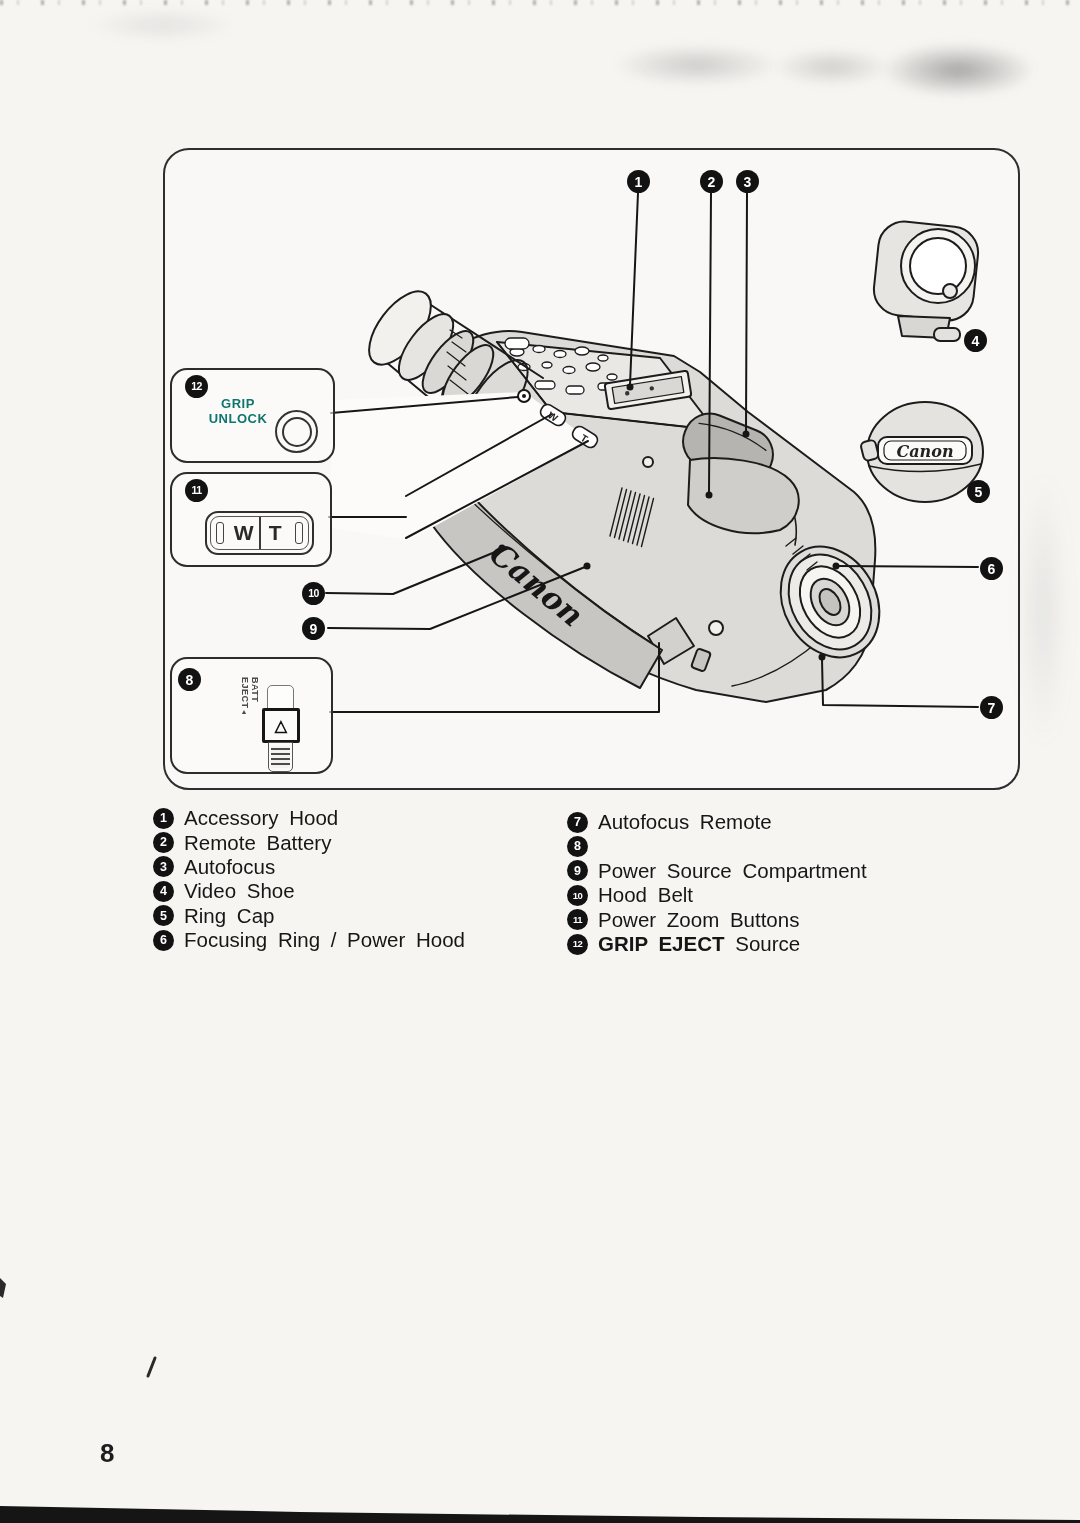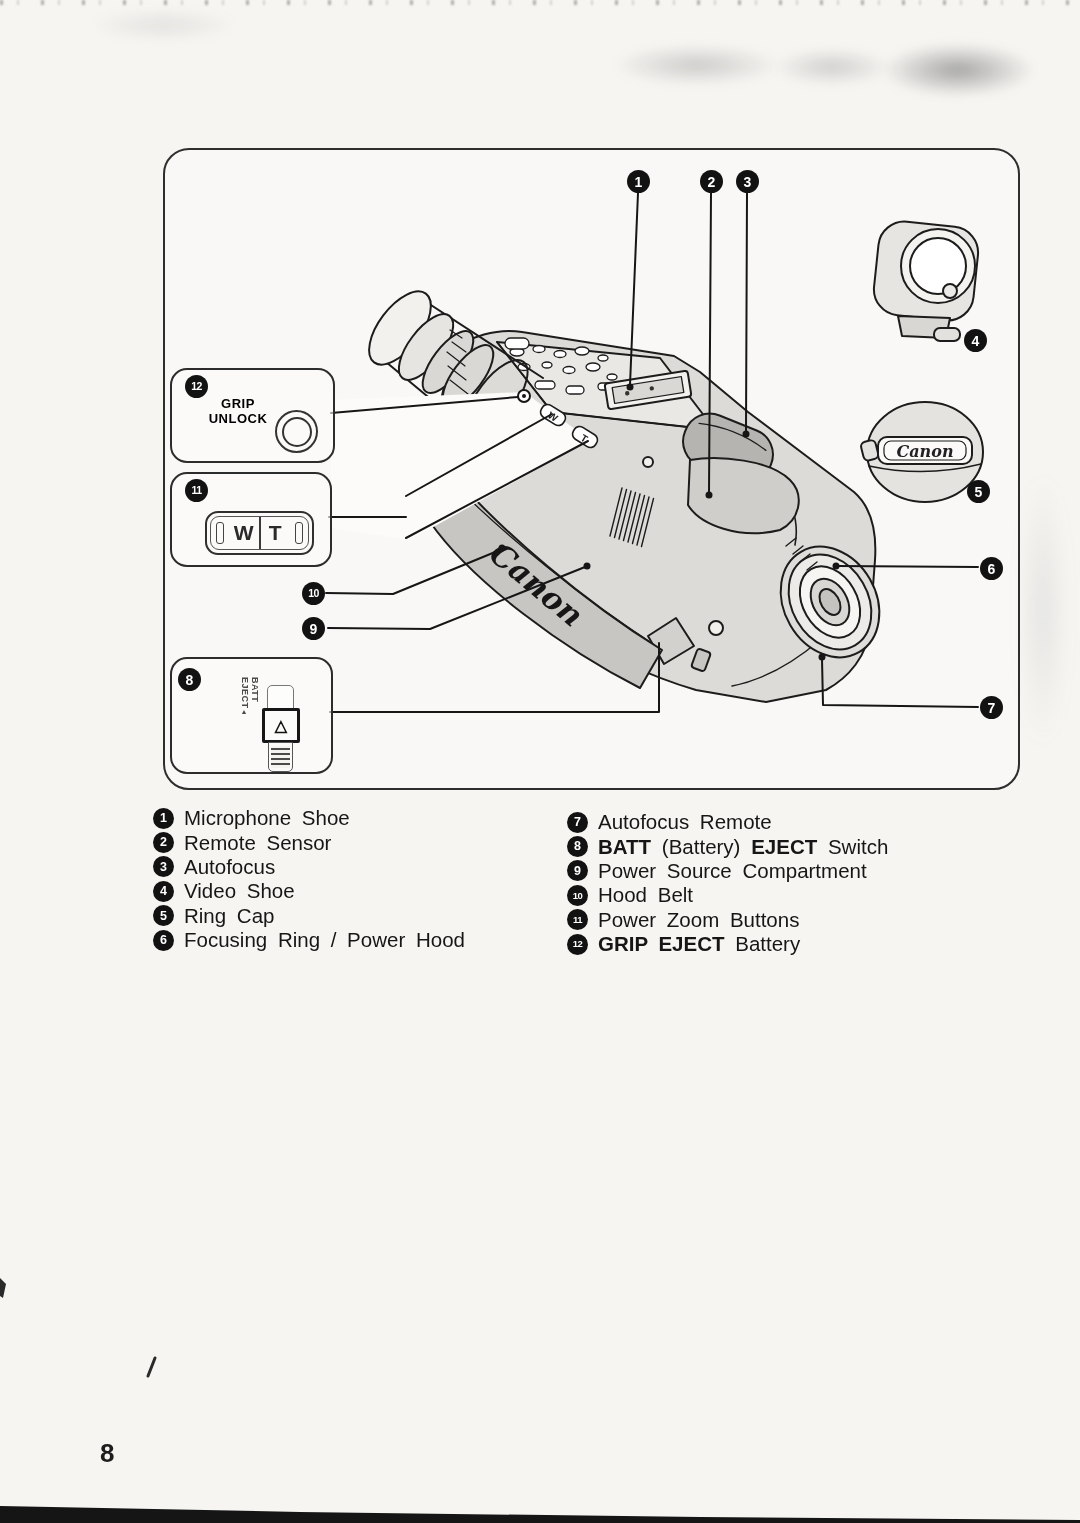--- a/index.html
+++ b/index.html
@@ -26,21 +26,21 @@
   .fig-svg{position:absolute;left:0;top:0;width:1080px;height:1523px;pointer-events:none;}
   
   .badge{position:absolute;width:23px;height:23px;border-radius:50%;background:#121212;color:#fff;
     display:flex;align-items:center;justify-content:center;font-weight:bold;font-size:14px;line-height:1;}
   .badge.two{font-size:10.5px;letter-spacing:-.5px;}
   
   .inset{position:absolute;border:2.5px solid #2c2c2c;border-radius:17px;background:rgba(252,252,250,.6);}
   .inset .badge{position:absolute;}
   .box12{left:170px;top:368px;width:161px;height:91px;}
   .gu-label{position:absolute;left:30px;top:26px;width:72px;text-align:center;
-    font-size:13px;font-weight:bold;color:#000000;letter-spacing:.5px;line-height:15px;}
+    font-size:13px;font-weight:bold;color:#0f766e;letter-spacing:.5px;line-height:15px;}
   .gu-circle{position:absolute;left:103px;top:40px;width:39px;height:39px;border:2.5px solid #333;
     border-radius:50%;display:flex;align-items:center;justify-content:center;}
   .gu-circle-inner{width:26px;height:26px;border:2.5px solid #333;border-radius:50%;}
   .box11{left:170px;top:472px;width:158px;height:91px;}
   .rocker{position:absolute;left:33px;top:37px;width:109px;height:44px;border:2.5px solid #2f2f2f;border-radius:13px;
     background:#fbfaf8;display:flex;align-items:stretch;padding:3px;box-sizing:border-box;}
   .rocker-inner{flex:1;border:1.5px solid #555;border-radius:9px;display:flex;align-items:center;}
   .pip{width:6px;height:20px;border:1.5px solid #444;border-radius:3px;margin:0 5px;}
   .cell{flex:1;display:flex;align-items:center;justify-content:center;
     font-size:21px;font-weight:bold;color:#2a2a2a;height:100%;}
@@ -257,25 +257,25 @@
       <div class="bs-mid">
           <span>△</span>
         </div>
       <div class="bs-grip"></div>
     </div>
   </div>
 
   <div class="legend-col leg-left">
     <div class="leg-row">
         <span class="leg-badge">1</span>
-        <span class="leg-text">Microphone Shoe</span>
+        <span class="leg-text">Accessory Hood</span>
       </div>
     <div class="leg-row">
         <span class="leg-badge">2</span>
-        <span class="leg-text">Remote Sensor</span>
+        <span class="leg-text">Remote Battery</span>
       </div>
     <div class="leg-row">
         <span class="leg-badge">3</span>
         <span class="leg-text">Autofocus</span>
       </div>
     <div class="leg-row">
         <span class="leg-badge">4</span>
         <span class="leg-text">Video Shoe</span>
       </div>
     <div class="leg-row">
@@ -288,37 +288,36 @@
       </div>
   </div>
 
   <div class="legend-col leg-right">
     <div class="leg-row">
         <span class="leg-badge">7</span>
         <span class="leg-text">Autofocus Remote</span>
       </div>
     <div class="leg-row">
         <span class="leg-badge">8</span>
-        <span class="leg-text"><b>BATT</b><span> (Battery) </span><b>EJECT</b><span> Switch</span></span>
       </div>
     <div class="leg-row">
         <span class="leg-badge">9</span>
         <span class="leg-text">Power Source Compartment</span>
       </div>
     <div class="leg-row">
         <span class="leg-badge two">10</span>
         <span class="leg-text">Hood Belt</span>
       </div>
     <div class="leg-row">
         <span class="leg-badge two">11</span>
         <span class="leg-text">Power Zoom Buttons</span>
       </div>
     <div class="leg-row">
         <span class="leg-badge two">12</span>
-        <span class="leg-text"><b>GRIP EJECT</b><span> Battery</span></span>
+        <span class="leg-text"><b>GRIP EJECT</b><span> Source</span></span>
       </div>
   </div>
 
   <div class="page-num">8</div>
 
   <svg class="edge-svg" viewBox="0 0 1080 1523">
     <polygon points="0,1506 300,1512 700,1517 1080,1520 1080,1523 0,1523" fill="#151515"></polygon>
     <polygon points="0,1278 6,1284 3,1298 0,1296" fill="#2a2a2a"></polygon>
     <path d="M155,1358 L148,1376" stroke="#2a2a2a" stroke-width="3" stroke-linecap="round"></path>
   </svg>

